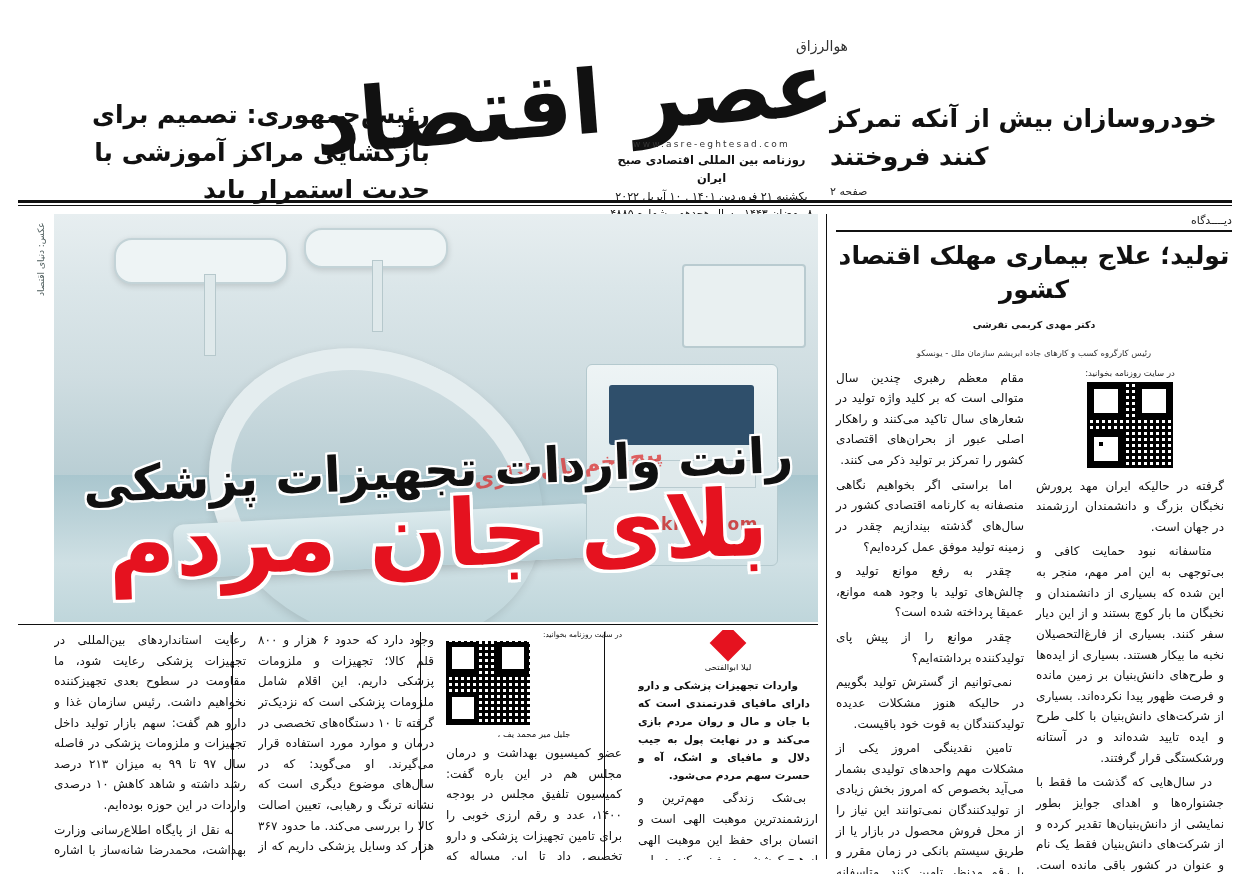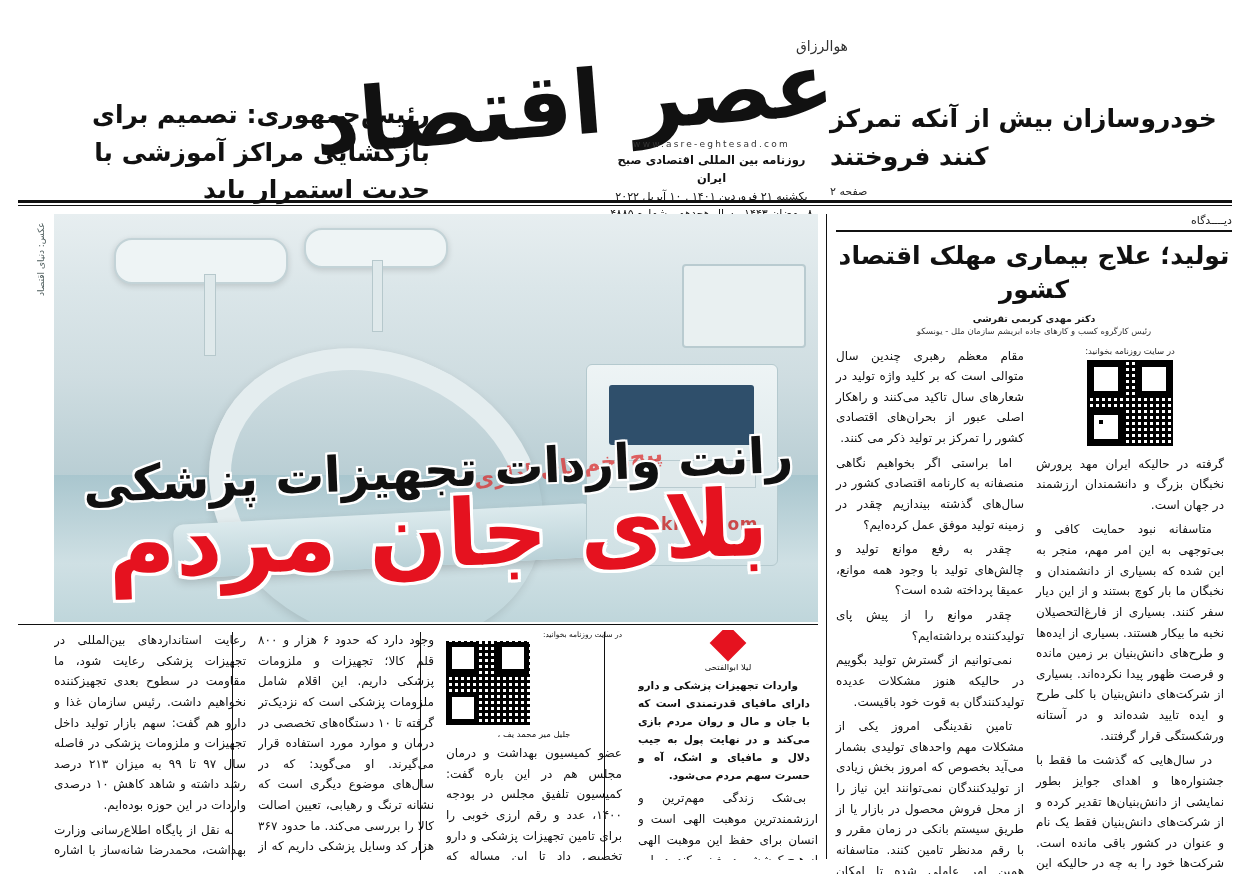--- a/index.html
+++ b/index.html
@@ -143,22 +143,22 @@
   .opinion{
     position:absolute;right:18px;top:214px;width:396px;height:645px;
   }
   .op-kicker{
     text-align:right;font-size:11px;letter-spacing:4px;color:#222;padding-bottom:3px;
   }
   .op-rule{height:2px;background:#111;margin-bottom:7px;}
   .op-title{
     text-align:center;font-size:25px;font-weight:bold;letter-spacing:-0.5px;line-height:1.35;
   }
-  .op-author{text-align:center;font-size:9.5px;font-weight:bold;margin-top:6px;color:#1a1a1a;}
-  .op-role{text-align:center;font-size:8.5px;margin-top:2px;color:#333;}
+  .op-author{text-align:center;font-size:9.5px;font-weight:bold;margin-top:12px;color:#1a1a1a;}
+  .op-role{text-align:center;font-size:8.5px;margin-top:18px;color:#333;}
 
   .op-cols{
     margin-top:10px;display:flex;flex-direction:row-reverse;gap:12px;
   }
   .op-col{width:188px;}
   .qr-head{font-size:8.5px;text-align:center;margin-bottom:3px;color:#222;}
   .qr{
     width:86px;height:86px;margin:0 auto 7px auto;
     background-color:#fff;
     background-image:

